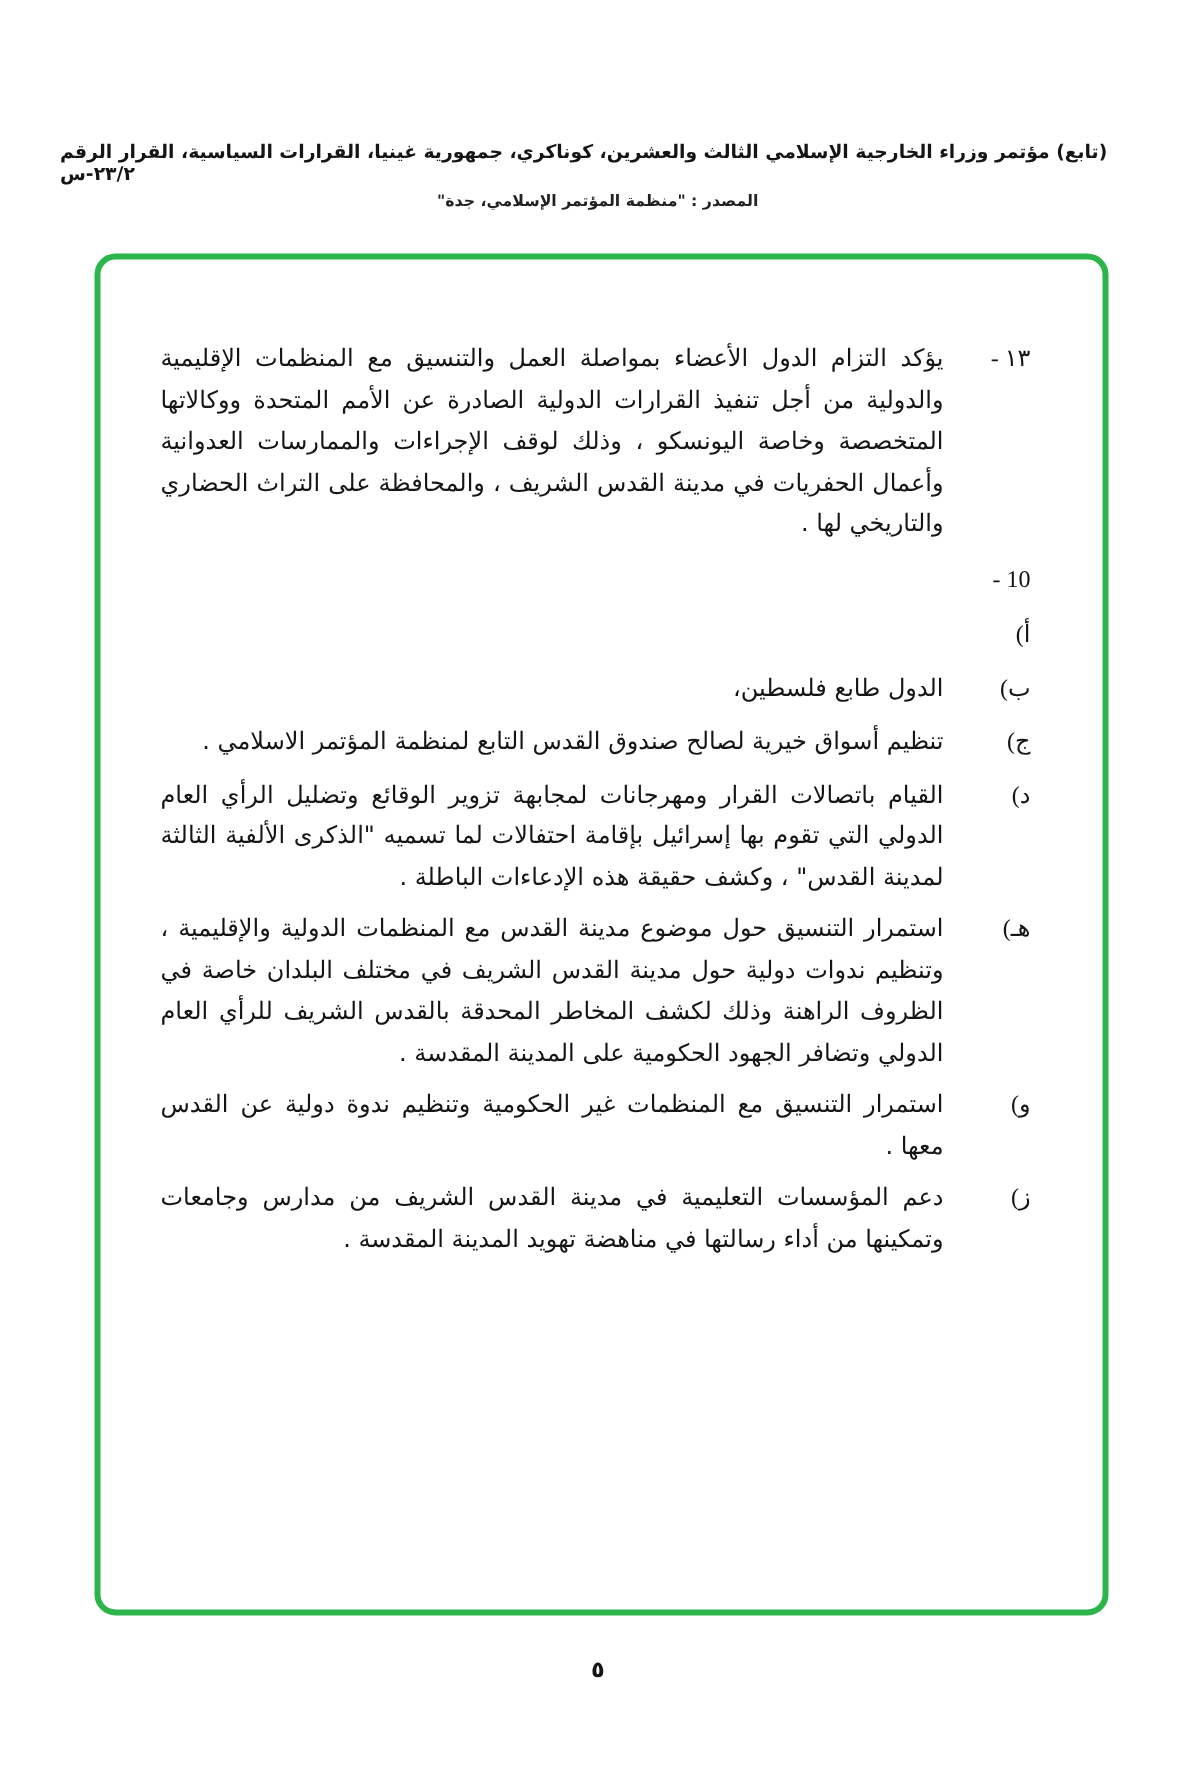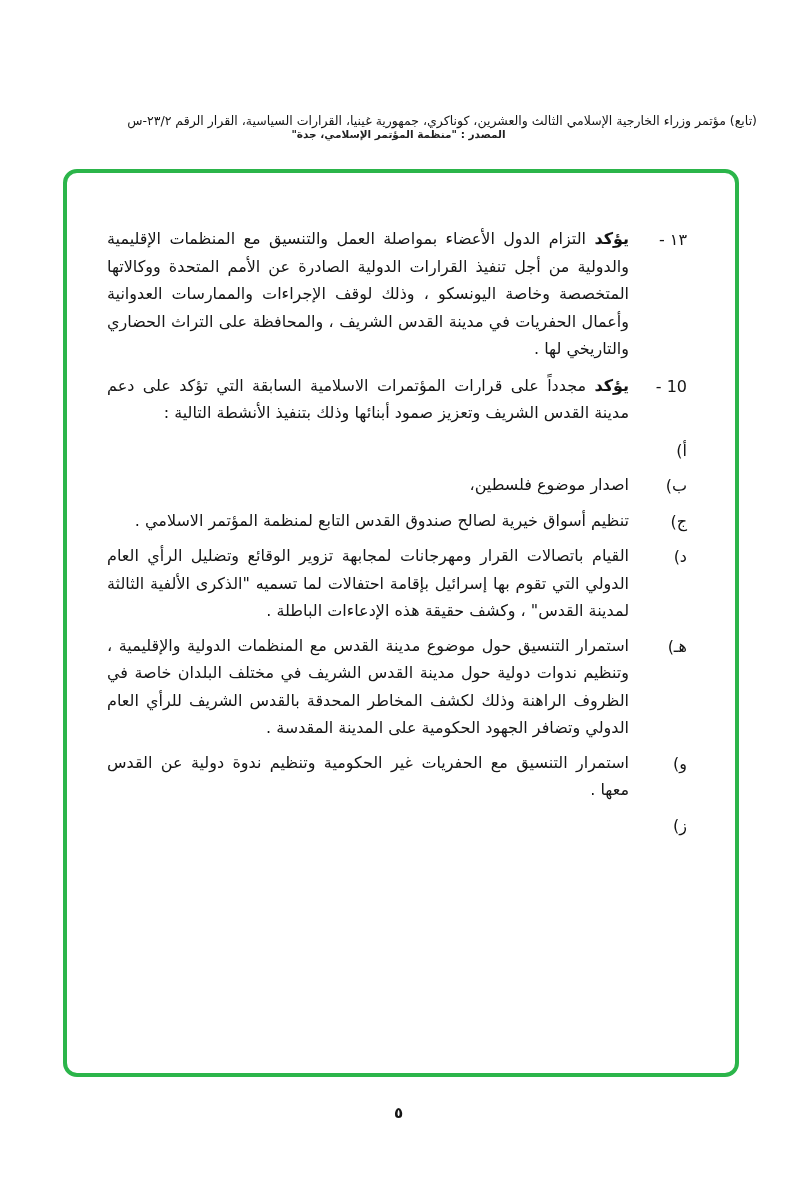--- a/index.html
+++ b/index.html
@@ -10,27 +10,27 @@
     background: #ffffff;
     font-family: "DejaVu Sans", sans-serif;
     color: #151515;
     position: relative;
     overflow: hidden;
   }
   .page { position: absolute; inset: 0; }
 
   .header-line1 {
     position: absolute;
-    top: 113px;
+    top: 93px;
     left: 40px;
     right: 40px;
-    text-align: right;
+    text-align: left;
     direction: rtl;
     font-size: 12.5px;
-    font-weight: 400;
+    font-weight: 700;
     letter-spacing: 0;
   }
   .header-line2 {
     position: absolute;
     top: 128px;
     left: 40px;
     right: 40px;
     text-align: center;
     direction: rtl;
     font-size: 10.5px;
@@ -56,27 +56,28 @@
   }
   .row {
     display: flex;
     margin-bottom: 9px;
   }
   .row.subitem { margin-bottom: 7px; }
   .marker {
     flex: 0 0 58px;
     white-space: nowrap;
     padding-top: 1px;
+    font-family: Liberation Serif, serif;
   }
   .text {
     flex: 1;
     margin: 0;
     text-align: justify;
   }
-  .lead { font-weight: 700; }
+  .lead { font-weight: 400; }
 
   .page-number {
     position: absolute;
     top: 1104px;
     left: 0;
     right: 0;
     text-align: center;
     font-weight: 700;
     font-size: 15px;
   }
@@ -93,54 +94,54 @@
   <div class="doc-box" style="border-color: rgb(43, 181, 74);">
     <div class="doc-content">
 
       <div class="row">
         <span class="marker">١٣ -</span>
         <p class="text"><b class="lead">يؤكد</b> <span>التزام الدول الأعضاء بمواصلة العمل والتنسيق مع المنظمات الإقليمية والدولية من أجل تنفيذ القرارات الدولية الصادرة عن الأمم المتحدة ووكالاتها المتخصصة وخاصة اليونسكو ، وذلك لوقف الإجراءات والممارسات العدوانية وأعمال الحفريات في مدينة القدس الشريف ، والمحافظة على التراث الحضاري والتاريخي لها .</span></p>
       </div>
 
       <div class="row">
         <span class="marker">10 -</span>
-        <p class="text"><b class="lead">يؤكد</b> <span>مجدداً على قرارات المؤتمرات الاسلامية السابقة التي تؤكد على دعم مدينة القدس الشريف وتعزيز صمود أبنائها وذلك بتنفيذ الأنشطة التالية :</span></p>
       </div>
 
       <div class="row subitem">
         <span class="marker">أ)</span>
       </div>
 
       <div class="row subitem">
         <span class="marker">ب)</span>
-        <p class="text">اصدار موضوع فلسطين،</p>
+        <p class="text">الدول طابع فلسطين،</p>
       </div>
 
       <div class="row subitem">
         <span class="marker">ج)</span>
         <p class="text">تنظيم أسواق خيرية لصالح صندوق القدس التابع لمنظمة المؤتمر الاسلامي .</p>
       </div>
 
       <div class="row subitem">
         <span class="marker">د)</span>
         <p class="text">القيام باتصالات القرار ومهرجانات لمجابهة تزوير الوقائع وتضليل الرأي العام الدولي التي تقوم بها إسرائيل بإقامة احتفالات لما تسميه "الذكرى الألفية الثالثة لمدينة القدس" ، وكشف حقيقة هذه الإدعاءات الباطلة .</p>
       </div>
 
       <div class="row subitem">
         <span class="marker">هـ)</span>
         <p class="text">استمرار التنسيق حول موضوع مدينة القدس مع المنظمات الدولية والإقليمية ، وتنظيم ندوات دولية حول مدينة القدس الشريف في مختلف البلدان خاصة في الظروف الراهنة وذلك لكشف المخاطر المحدقة بالقدس الشريف للرأي العام الدولي وتضافر الجهود الحكومية على المدينة المقدسة .</p>
       </div>
 
       <div class="row subitem">
         <span class="marker">و)</span>
-        <p class="text">استمرار التنسيق مع الحفريات غير الحكومية وتنظيم ندوة دولية عن القدس معها .</p>
+        <p class="text">استمرار التنسيق مع المنظمات غير الحكومية وتنظيم ندوة دولية عن القدس معها .</p>
       </div>
 
       <div class="row subitem">
         <span class="marker">ز)</span>
+        <p class="text">دعم المؤسسات التعليمية في مدينة القدس الشريف من مدارس وجامعات وتمكينها من أداء رسالتها في مناهضة تهويد المدينة المقدسة .</p>
       </div>
 
     </div>
   </div>
 
   <div class="page-number">٥</div>
 
 </div>
 
 </body></html>

